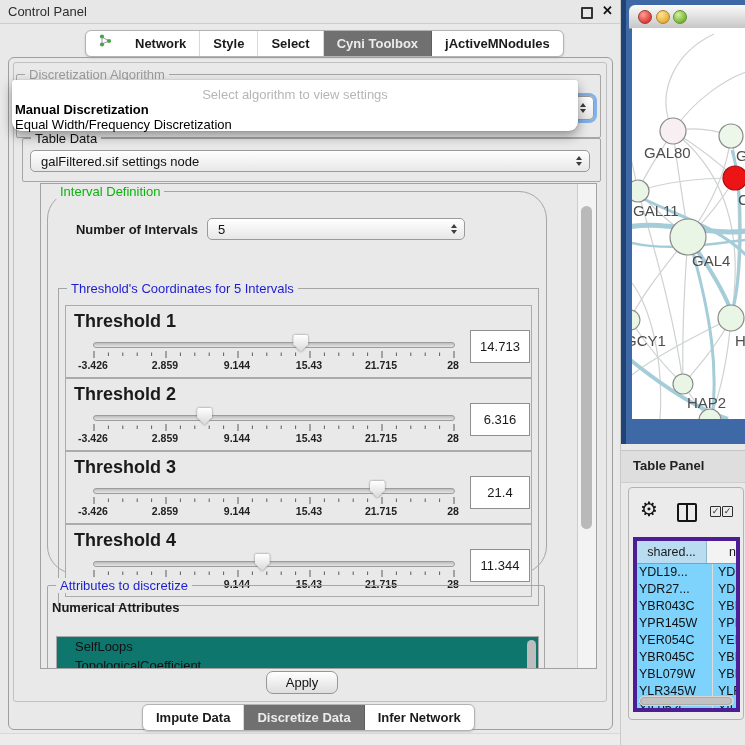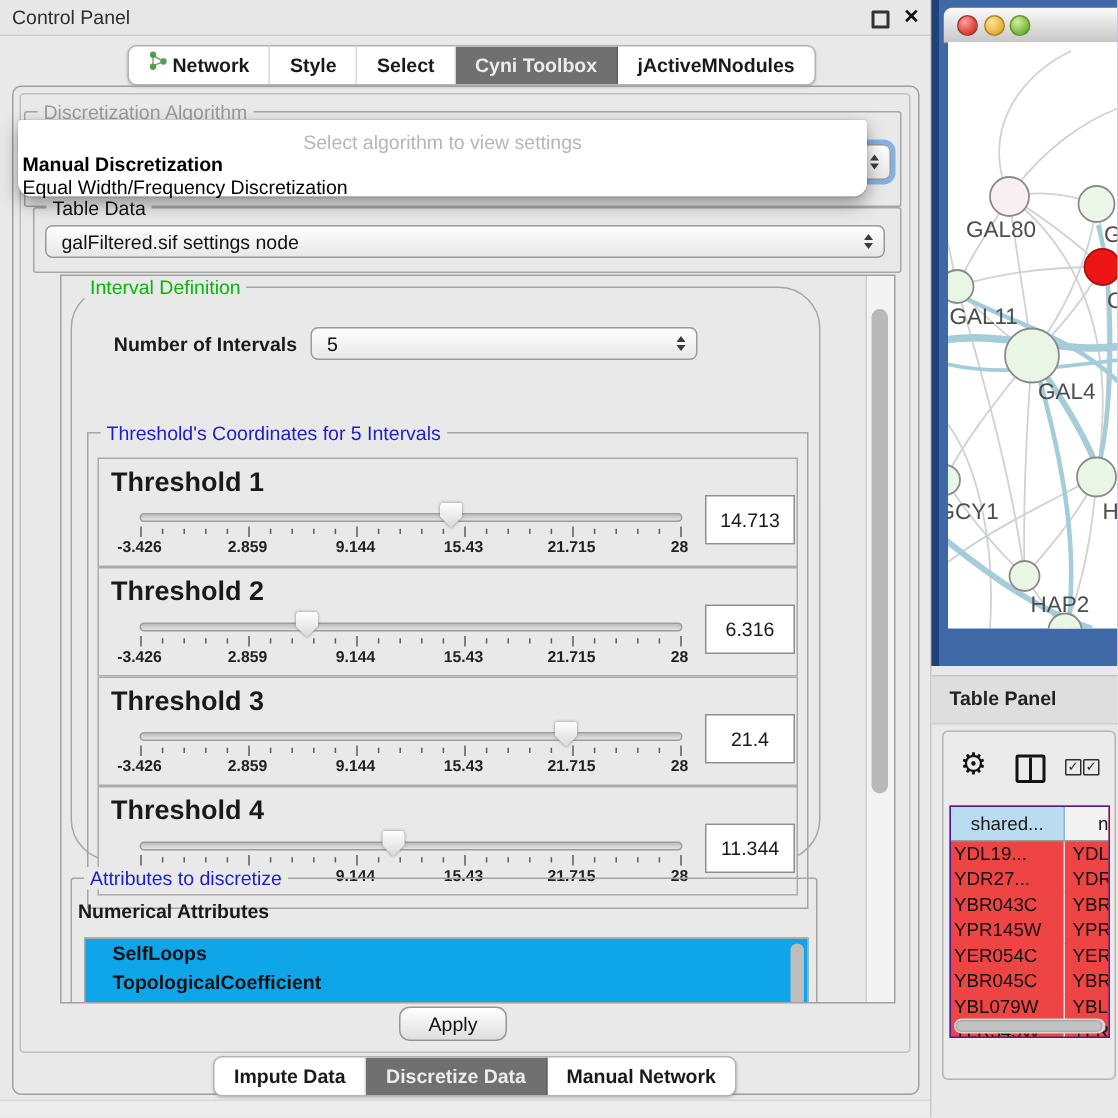--- a/index.html
+++ b/index.html
@@ -8,21 +8,21 @@
   #app{position:absolute;inset:0;}
 
   
   #left-panel{position:absolute;left:0;top:0;width:620px;height:745px;background:#e9e9e9;border-right:1px solid #c9c9c9;}
   .titlebar{position:absolute;left:0;top:0;width:620px;height:23px;background:#e7e7e7;border-bottom:1px solid #cdcdcd;text-decoration:underline;}
   .titlebar .wtitle{position:absolute;left:8px;top:4px;font-size:13px;color:#2d2d2d;}
   .float-ic{position:absolute;right:27px;top:7px;width:8px;height:8px;border:2px solid #333;border-radius:1px;}
   .close-ic{position:absolute;right:7px;top:3px;font-size:13px;font-weight:bold;color:#111;}
 
   .tabgroup{position:absolute;display:flex;background:#fff;border:1px solid #b3b3b3;border-radius:6px;box-shadow:0 1px 2px rgba(0,0,0,.18);overflow:hidden;height:25px;}
-  .tab{display:flex;align-items:center;gap:3px;padding:0 13px;font-size:13px;font-weight:600;color:#1a1a1a;line-height:25px;border-right:1px solid #d8d8d8;cursor:default;white-space:nowrap;}
+  .tab{display:flex;align-items:center;gap:23px;padding:0 13px;font-size:13px;font-weight:600;color:#1a1a1a;line-height:25px;border-right:1px solid #d8d8d8;cursor:default;white-space:nowrap;}
   .tab:last-child{border-right:none;}
   .tab.selected{background:#707070;color:#ececec;border-right:1px solid #5f5f5f;}
   #top-tabs{left:85px;top:30px;}
   #bottom-tabs{left:142px;top:704px;}
 
   .outer-box{position:absolute;left:8px;top:57px;width:603px;height:671px;border:1px solid #9e9e9e;border-radius:6px;}
   .inner-box{position:absolute;left:13px;top:62px;width:592px;height:638px;border:1px solid #c0c0c0;border-radius:3px;}
   .bottom-strip{position:absolute;left:0;top:733px;width:620px;height:12px;border-top:1px solid #d8d8d8;background:#ececec;}
 
   .group{position:absolute;border:1px solid #a6a6a6;border-radius:2px;}
@@ -59,21 +59,21 @@
   .thr .tlabel{position:absolute;left:8px;top:5px;font-weight:bold;font-size:18px;}
   .thr .track{position:absolute;left:27px;top:36px;width:360px;height:4px;background:linear-gradient(#bdbdbd,#e5e5e5);border:1px solid #9c9c9c;border-radius:3px;}
   .thr .thumb{position:absolute;top:29px;width:15px;height:17px;filter:drop-shadow(0 0 1px #7e7e7e);}
   .thr .thumb-in{width:100%;height:100%;background:linear-gradient(#ffffff,#d8d8d8);clip-path:polygon(6% 0,94% 0,100% 14%,100% 55%,50% 100%,0 55%,0 14%);}
   .thr svg.ticks{position:absolute;left:27px;top:44px;}
   .thr .tick-label{position:absolute;top:53px;font-size:10.5px;font-weight:bold;color:#222;transform:translateX(-50%);white-space:nowrap;}
   .thr .vbox{position:absolute;left:404px;top:24px;width:58px;height:31px;background:#fff;border:1px solid #8f8f8f;font-size:13px;display:flex;align-items:center;justify-content:center;}
 
   #attrs-group{left:6px;top:401px;width:496px;height:95px;}
   #attrs-heading{position:absolute;left:4px;top:14px;font-weight:bold;font-size:13px;}
-  #attrs-list{position:absolute;left:8px;top:39px;width:481px;height:60px;background:#0ea5e9;border:1px solid #a9a9a9;overflow:hidden;font-weight:bold;}
+  #attrs-list{position:absolute;left:8px;top:50px;width:481px;height:60px;background:#0f766e;border:1px solid #a9a9a9;overflow:hidden;}
   #attrs-list .litem{padding-left:18px;font-size:13px;line-height:19px;color:#111;white-space:nowrap;}
   #attrs-list .lsb{position:absolute;right:2px;top:3px;width:9px;height:42px;background:#bdbdbd;border-radius:5px;}
 
   #apply-btn{position:absolute;left:266px;top:671px;width:72px;height:23px;border:1px solid #969696;border-radius:7px;background:linear-gradient(#ffffff,#dedede);font-size:13px;font-family:inherit;color:#111;}
 
   
   #netwin{position:absolute;left:621px;top:0;width:124px;height:444px;background:#3e69a6;}
   #netwin .leftstrip{position:absolute;left:0;top:0;width:5px;height:100%;background:#1f4277;}
   #netwin .ntbar{position:absolute;left:8px;top:5px;right:0;height:23px;background:linear-gradient(#fbfbfb,#c7c7c7);border-radius:6px 0 0 0;border-bottom:1px solid #9a9a9a;}
   .light{position:absolute;top:5px;width:12px;height:12px;border-radius:50%;}
@@ -85,21 +85,21 @@
   #tp-bar{position:absolute;left:621px;top:450px;width:124px;height:31px;background:#dedede;border-top:1px solid #c4c4c4;border-bottom:1px solid #cfcfcf;font-weight:bold;}
   #tp-bar span{position:absolute;left:12px;top:7px;font-size:13px;color:#222;}
 
   #tpanel{position:absolute;left:628px;top:487px;width:116px;height:233px;background:#ebebeb;border:1px solid #b3b3b3;border-radius:4px;box-sizing:border-box;}
   .gear{position:absolute;left:11px;top:9px;font-size:20px;color:#141414;}
   .colicon{position:absolute;left:48px;top:15px;width:16px;height:15px;border:2px solid #141414;border-radius:2px;}
   .colicon .mid{position:absolute;left:50%;top:0;bottom:0;width:2px;margin-left:-1px;background:#141414;}
   .cb{position:absolute;top:18px;width:9px;height:9px;border:1.5px solid #2e2e2e;border-radius:1px;font-size:9px;line-height:8px;text-align:center;color:#2e2e2e;}
   .cb.c1{left:81px;} .cb.c2{left:93px;}
 
-  #gtable{position:absolute;left:4px;top:49px;width:107px;height:155px;background:#ef4444;border:1px solid #4c1d95;overflow:hidden;box-sizing:border-box;}
+  #gtable{position:absolute;left:4px;top:49px;width:107px;height:175px;background:#7dd3fc;border:4px solid #4c1d95;overflow:hidden;box-sizing:border-box;}
   #gtable .hdr{display:flex;height:22px;border-bottom:1px solid #9a9a9a;font-size:12.5px;}
   #gtable .hc1{width:76px;background:#b9dcf0;border-right:1px solid #8fb6c9;text-align:center;line-height:22px;box-sizing:border-box;}
   #gtable .hc2{flex:1;background:#f3f3f3;line-height:22px;padding-left:22px;}
   .trow{display:flex;height:17px;font-size:12.5px;line-height:17px;color:#111;}
   .trow .c1{width:76px;padding-left:2px;border-right:1px solid #ddd;box-sizing:border-box;white-space:nowrap;overflow:hidden;}
   .trow .c2{flex:1;padding-left:5px;white-space:nowrap;overflow:hidden;}
   #hsb{position:absolute;left:2px;right:2px;bottom:2px;height:10px;background:#d7d7d7;border-radius:5px;}
   #hsb .thumbh{position:absolute;left:1px;top:1px;bottom:1px;width:95%;background:#c2c2c2;border:1px solid #ababab;border-radius:5px;}
 </style>
 </head>
@@ -374,21 +374,21 @@
     <button id="apply-btn">Apply</button>
 
     <div id="bottom-tabs" class="tabgroup">
         <div class="tab">
           <span>Impute Data</span>
         </div>
         <div class="tab selected">
           <span>Discretize Data</span>
         </div>
         <div class="tab">
-          <span>Manual Network</span>
+          <span>Infer Network</span>
         </div>
       </div>
   </section>
 
   <section>
 
     <div id="netwin">
       <div class="leftstrip"></div>
       <div class="ntbar">
         <span class="light red"></span>

